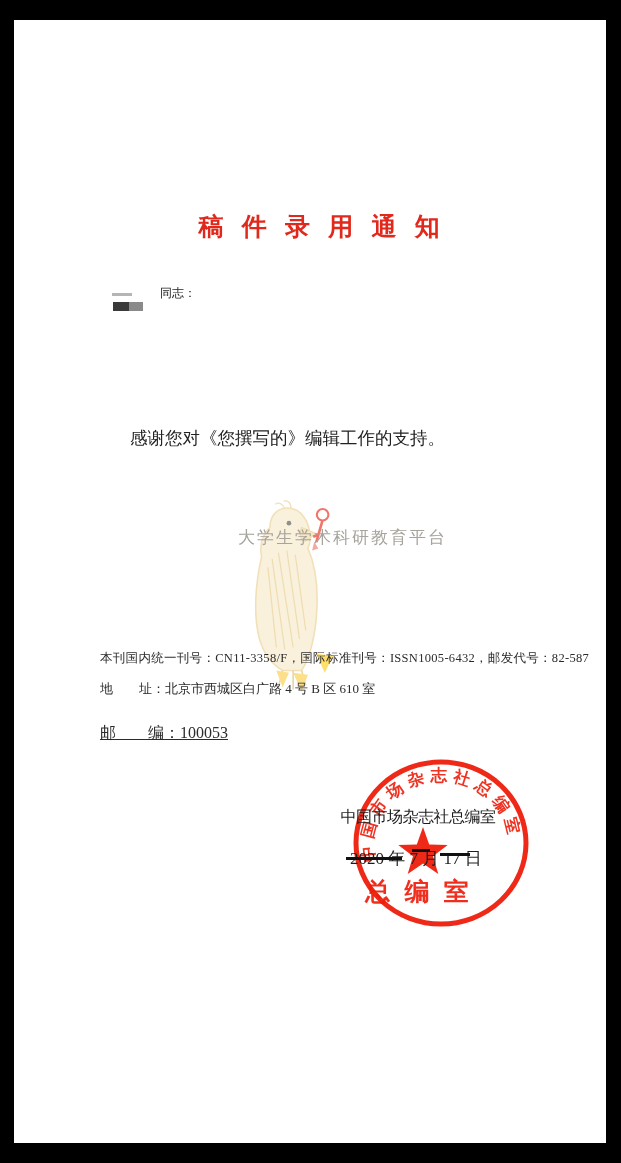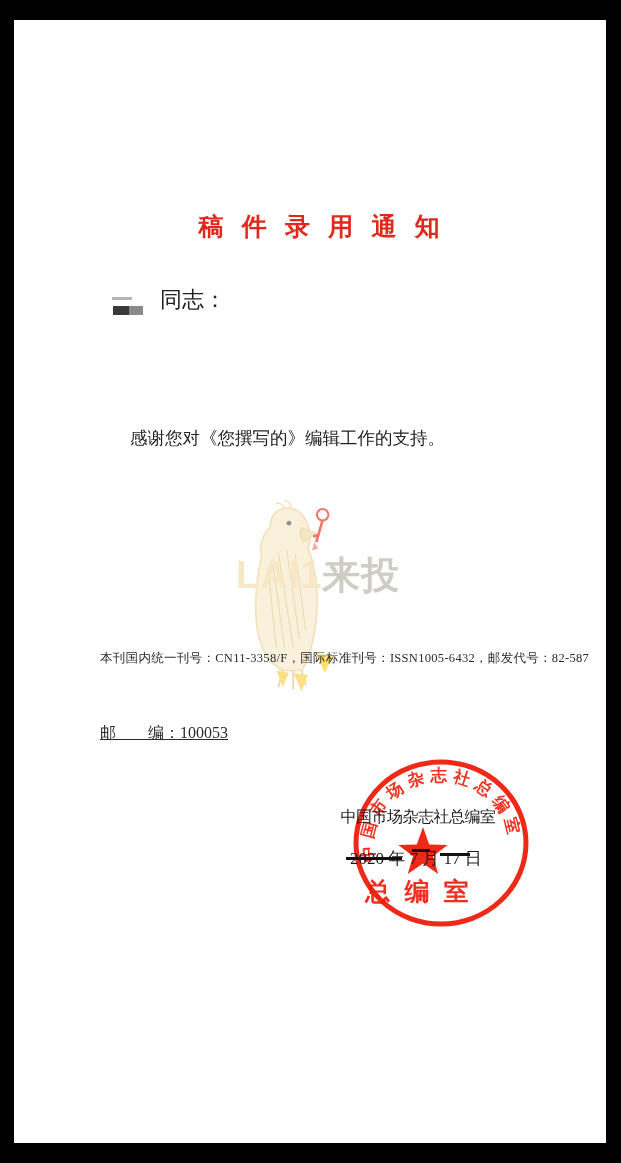--- a/index.html
+++ b/index.html
@@ -5,21 +5,21 @@
   html,body{margin:0;padding:0;background:#000;}
   .canvas{position:relative;width:621px;height:1163px;background:#000;overflow:hidden;
           font-family:"Liberation Serif","DejaVu Serif",serif;}
   .page{position:absolute;left:14px;top:20px;width:592px;height:1123px;background:#fff;}
 
   .abs{position:absolute;}
 
   .doc-title{left:12px;top:190px;width:100%;text-align:center;color:#e0281c;
              font-size:25px;font-weight:bold;letter-spacing:6px;}
 
-  .salutation{left:96px;top:265px;display:flex;align-items:flex-end;font-size:22px;color:#222;}
+  .salutation{left:96px;top:265px;display:flex;font-size:12px;color:#222;}
   .name-marks{position:relative;width:46px;height:26px;margin-right:4px;}
   .name-marks i{position:absolute;display:block;}
 
   .para1{left:116px;top:311px;display:flex;align-items:flex-end;font-size:17.5px;color:#222;}
   .redact-strip{position:relative;width:308px;height:24px;border-bottom:1.5px solid #2a2a2a;margin:0 3px;}
   .redact-strip i{position:absolute;bottom:1px;display:block;}
 
   .para2{left:86px;top:352px;font-size:17.5px;color:#222;}
   .para2 .num{font-weight:bold;text-decoration:underline;margin:0 3px;}
   .para2 .unit{margin:0 2px;}
@@ -77,23 +77,24 @@
       <path d="M34,162 L30,178 M44,162 L44,180 M52,162 L56,176" stroke="#e8d5a5" stroke-width="1.5" fill="none"></path>
       <path d="M52,26 L66,32 L54,40 C50,36 50,30 52,26 Z" fill="#f6e7c4" stroke="#eedcae" stroke-width="1"></path>
       <circle cx="40" cy="22" r="2.2" fill="#8f8f8f"></circle>
       <circle cx="72" cy="14" r="5.5" fill="none" stroke="#f0766b" stroke-width="2"></circle>
       <path d="M72,19 L66,40 M68,33 L63,35" stroke="#f0766b" stroke-width="2.5" fill="none"></path>
       <path d="M64,40 L68,46 L62,48 Z" fill="#f4a9a0"></path>
       <polygon points="28,162 34,178 40,164" fill="#fce089"></polygon>
       <polygon points="44,164 52,182 58,166" fill="#fce089"></polygon>
       <polygon points="66,146 74,164 82,148" fill="#ffd94f" opacity="0.85"></polygon>
     </svg>
-    <div class="abs wm-brand"><span class="latin">LAI1</span><span class="cn">来投</span></div>
+    <div class="abs wm-tagline">大学生学术科研教育平台</div>
 
     <div class="abs footer-line f1">本刊国内统一刊号：CN11-3358/F，国际标准刊号：ISSN1005-6432，邮发代号：82-587</div>
+    <div class="abs footer-line f2"><span>地　　址：</span><span>北京市西城区白广路 4 号 B 区 610 室</span></div>
     <div class="abs footer-line f3"><span>邮　　编：</span><span>100053</span></div>
 
     <svg class="abs stamp-svg" width="190" height="180" viewBox="0 0 190 180">
       <defs>
         <path id="ringPath" d="M 30 107 A 68 63 0 1 1 158 107" fill="none"></path>
       </defs>
       <ellipse cx="94" cy="85" rx="85" ry="81" fill="none" stroke="#ee1d0b" stroke-width="5" opacity="0.95"></ellipse>
       <text font-size="16.5" font-weight="bold" fill="#ee1d0b" letter-spacing="5.5" opacity="0.9" font-family="Liberation Serif, DejaVu Serif, serif">
         <textPath href="#ringPath" startOffset="4">中国市场杂志社总编室</textPath>
       </text>

